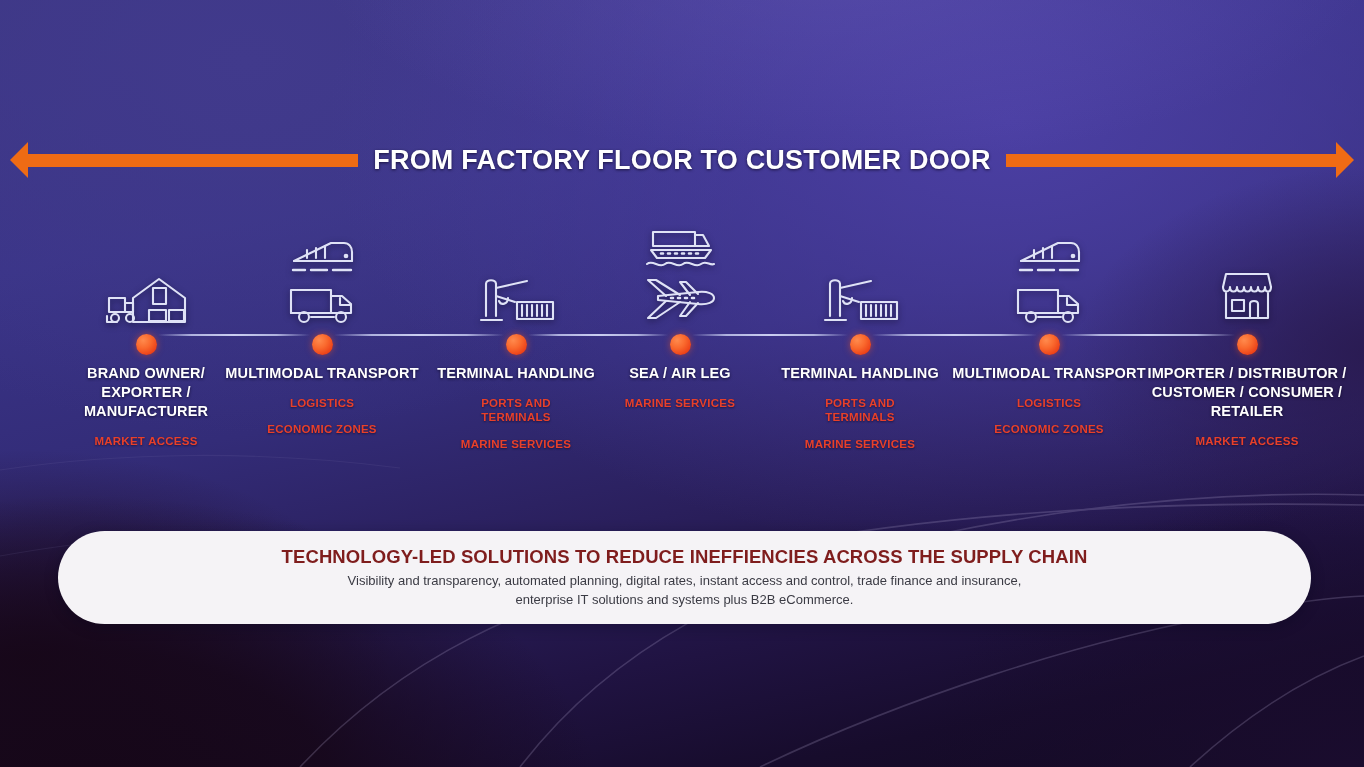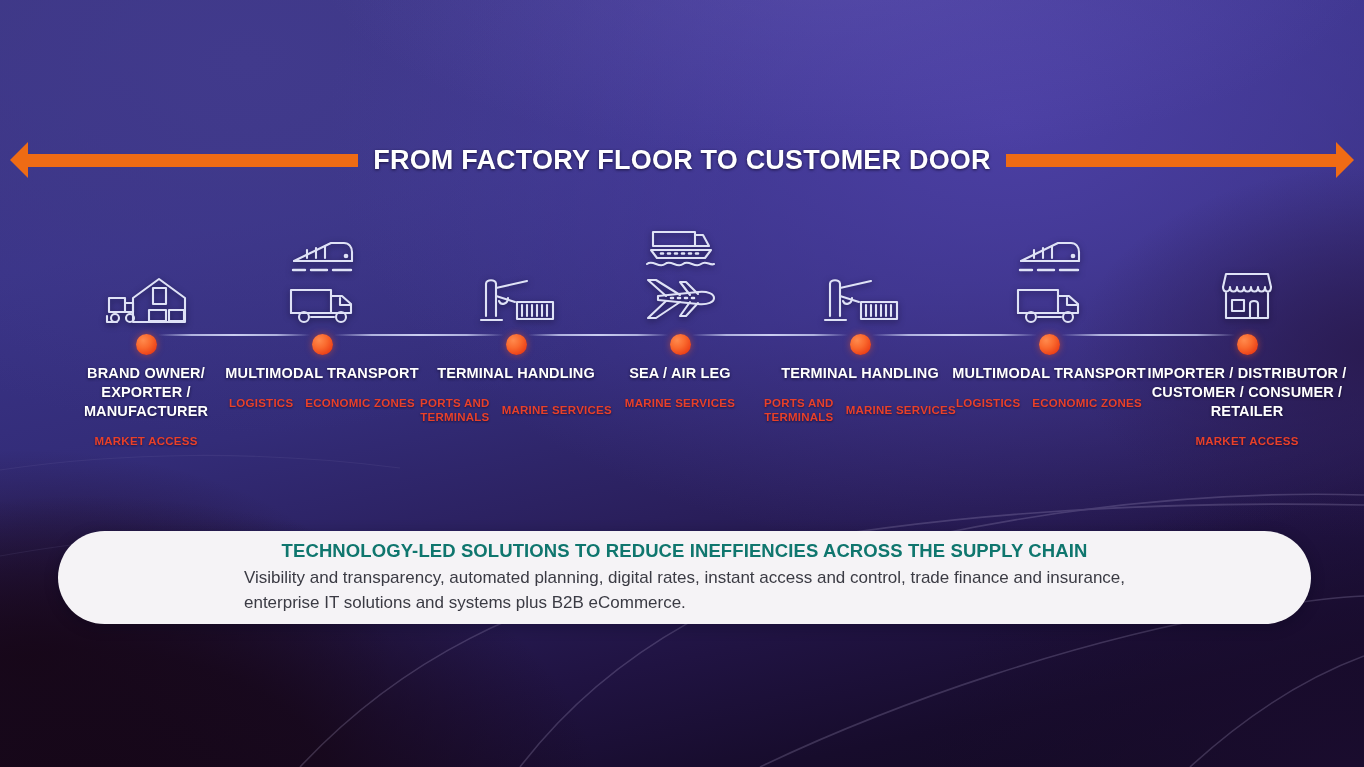--- a/index.html
+++ b/index.html
@@ -73,40 +73,40 @@
     width:21px; height:21px; border-radius:50%;
     background:radial-gradient(circle at 34% 30%, #ff8a4d 0%, #fa6a2e 38%, #ec4017 76%, #d62f10 100%);
     box-shadow:0 0 7px rgba(240,80,30,.55);
     margin-top:6px; margin-bottom:9px; position:relative; z-index:3;
   }
   .node-title {
     color:#ffffff; font-weight:bold; font-size:14.5px; line-height:1.30;
     text-align:center; letter-spacing:.15px;
     text-shadow:0 1px 3px rgba(10,4,30,.75);
   }
-  .node-tags { margin-top:13px; display:flex; flex-direction:row; align-items:center; gap:12px; }
+  .node-tags { margin-top:13px; display:flex; flex-direction:column; align-items:center; gap:12px; }
   .node-tag {
     color:#e8402a; font-weight:bold; font-size:11.5px; line-height:1.26;
     text-align:center; letter-spacing:.25px; white-space:pre-line;
     text-shadow:0 1px 2px rgba(10,4,30,.55);
   }
 
   
   #banner {
     position:absolute; left:58px; top:531px; width:1253px; height:93px;
     background:#f5f3f6; border-radius:47px;
     display:flex; flex-direction:column; align-items:center; justify-content:center;
     box-shadow:0 3px 14px rgba(8,3,24,.30);
   }
   #banner-title {
-    color:#0f766e; font-weight:bold; font-size:18.5px; letter-spacing:.1px;
+    color:#7f1d1d; font-weight:bold; font-size:18.5px; letter-spacing:.1px;
     margin-bottom:4px; text-align:center;
   }
   #banner-body {
-    color:#3b3b44; font-size:17px; line-height:1.45; text-align:left;
+    color:#3b3b44; font-size:13px; line-height:1.45; text-align:center;
     max-width:1060px; white-space:pre-line;
   }
 </style>
 </head>
 <body>
 
 <div id="bg">
   <div class="bg-layer bg-base"></div>
   <div class="bg-layer bg-glow-top"></div>
   <div class="bg-layer bg-dark-left"></div>

